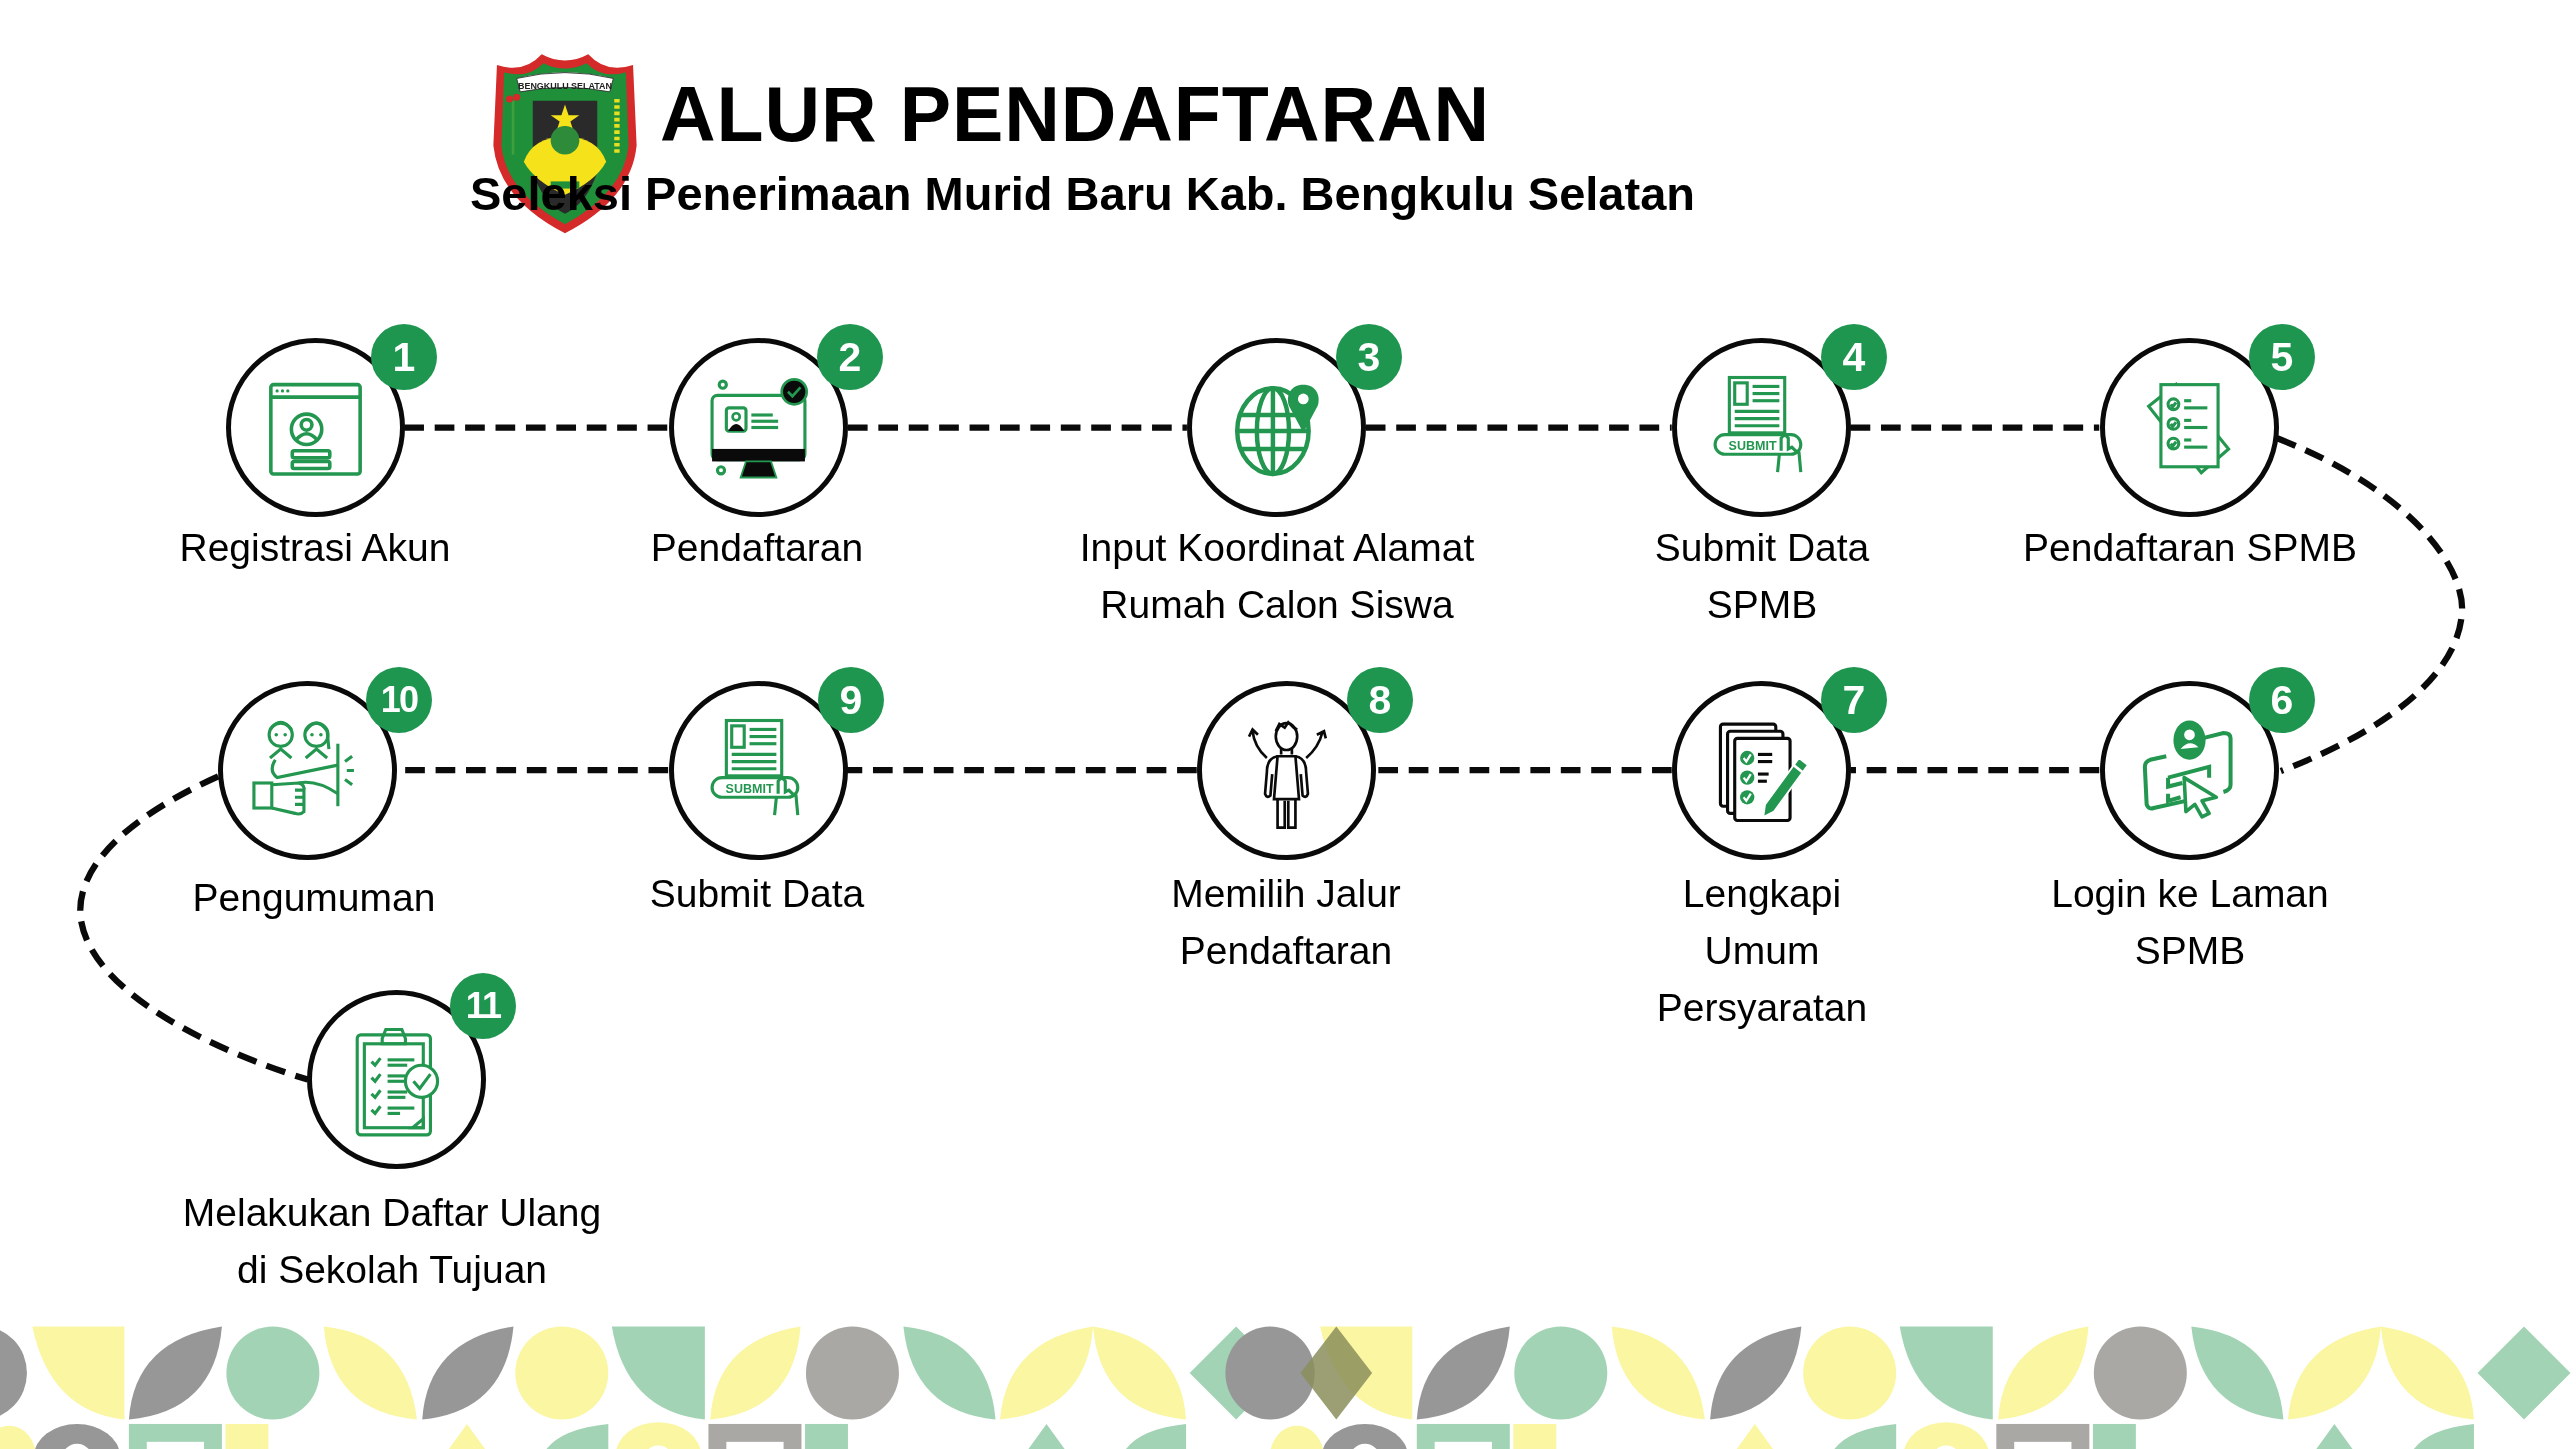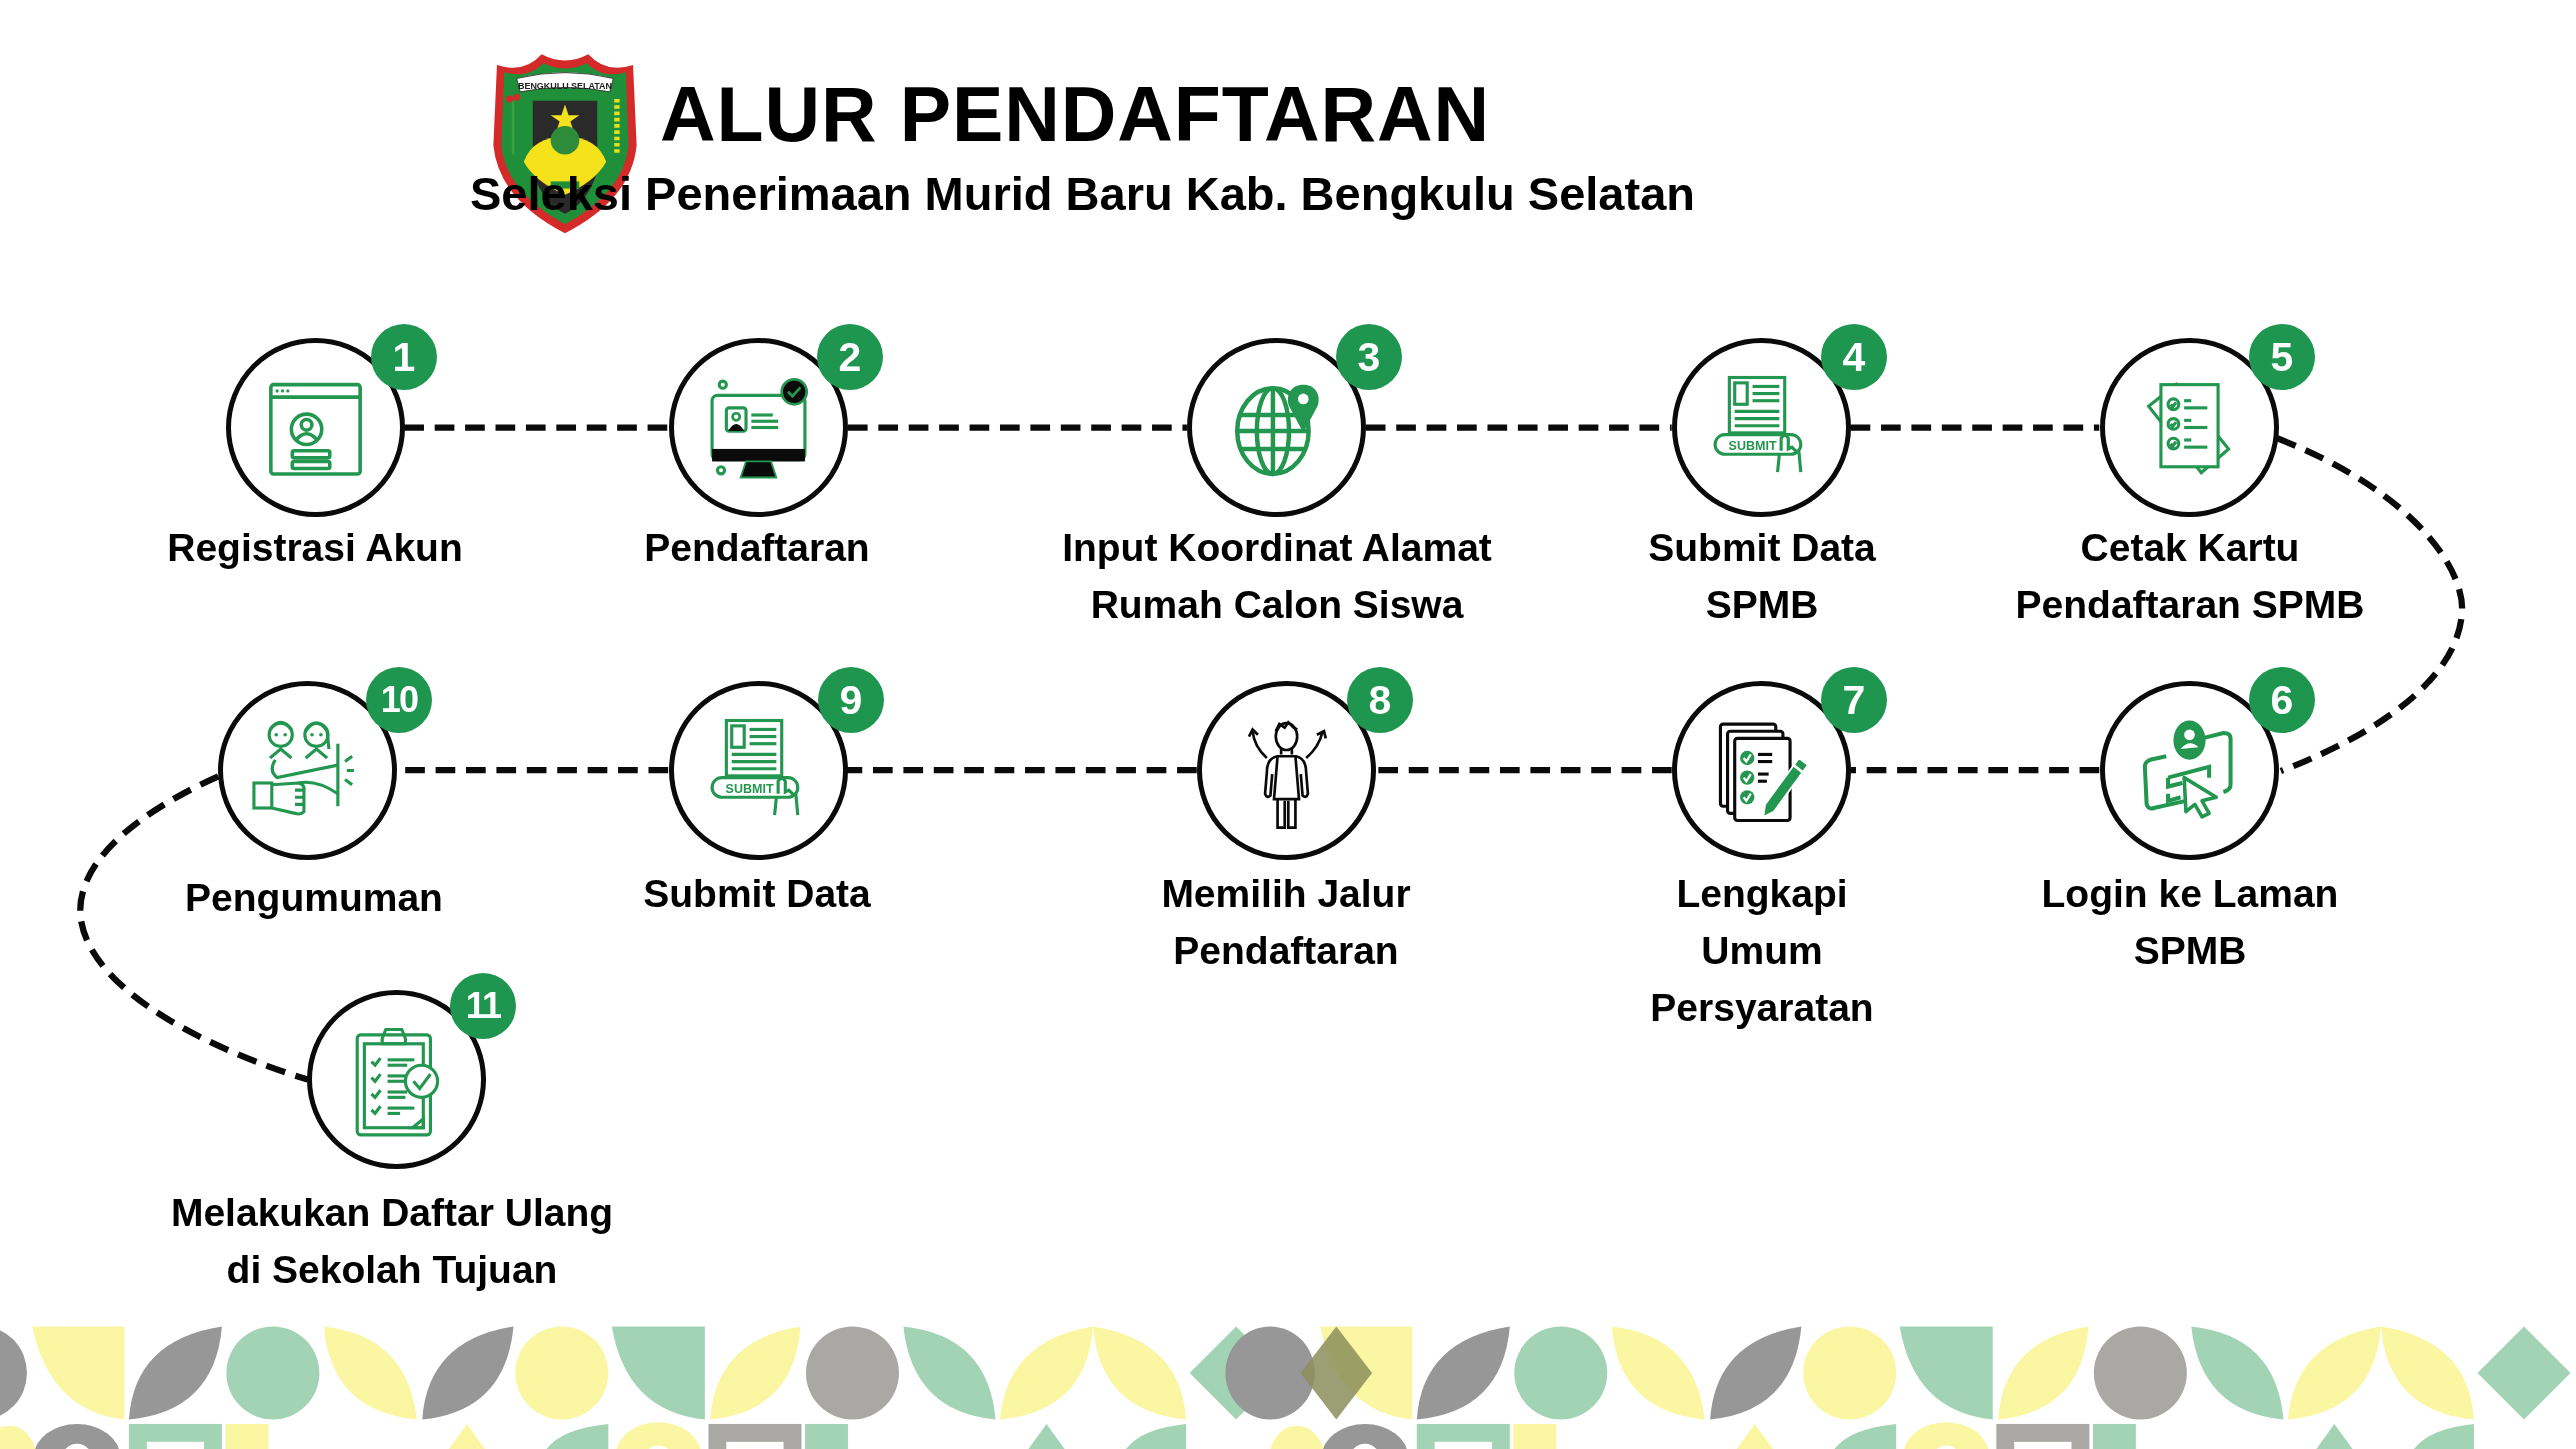--- a/index.html
+++ b/index.html
@@ -6,21 +6,21 @@
   body { width: 2576px; height: 1449px; position: relative; overflow: hidden; font-family: "Liberation Sans", "DejaVu Sans", sans-serif; color: #000; }
   #connectors { position: absolute; left: 0; top: 0; width: 2576px; height: 1449px; }
   .header-title { position: absolute; left: 0; width: 2141px; top: 70px; text-align: center; padding-left: 9px; box-sizing: border-box; font-weight: 700; font-size: 77px; letter-spacing: 0.9px; line-height: 89px; }
   .header-title span { display: inline-block; transform: translateX(0px); }
   .header-sub { position: absolute; left: 0; width: 2156px; top: 165px; text-align: center; font-weight: 700; font-size: 47px; line-height: 57px; padding-left: 9px; box-sizing: border-box; }
   .logo { position: absolute; left: 488px; top: 47px; width: 154px; height: 190px; }
   .node { position: absolute; width: 179px; height: 179px; margin-left: -89px; margin-top: -89px; border: 5.4px solid #0a0a0a; border-radius: 50%; box-sizing: border-box; background: #fff; display: flex; align-items: center; justify-content: center; }
   .node svg { width: 125px; height: 125px; }
   .badge { position: absolute; width: 66px; height: 66px; margin-left: -33px; margin-top: -33px; border-radius: 50%; background: #1e9650; color: #fff; font-weight: 700; font-size: 41px; line-height: 66px; text-align: center; font-family: "Liberation Sans", sans-serif; }
   .badge.two { font-size: 36px; letter-spacing: -1.8px; }
-  .label { position: absolute; width: 572px; margin-left: -286px; text-align: center; font-weight: 700; font-size: 39px; line-height: 57px; white-space: nowrap; }
+  .label { position: absolute; width: 572px; margin-left: -286px; text-align: center; font-weight: 400; font-size: 39px; line-height: 57px; white-space: nowrap; }
   .footer { position: absolute; left: 0; top: 1322px; width: 2576px; height: 127px; overflow: hidden; }
   .footer svg { position: absolute; left: 0; top: 0; }
 </style>
 </head>
 <body>
 
 <svg id="connectors" viewBox="0 0 2880 1620">
   <g fill="none" stroke="#0a0a0a" stroke-width="7" stroke-dasharray="22 12">
     <line x1="452" y1="478" x2="748" y2="478"></line>
     <line x1="948" y1="478" x2="1327" y2="478"></line>
@@ -265,21 +265,20 @@
   <div>SPMB</div>
 </div>
 
 <div class="node" style="left:2189px;top:427px">
   <svg viewBox="0 0 140 140" width="125" height="125">
       <use href="#ic-checklist-docs"></use>
     </svg>
 </div>
 <div class="badge" style="left:2282px;top:357px">5</div>
 <div class="label" style="left:2190px;top:519px">
-  <div>Cetak Kartu</div>
   <div>Pendaftaran SPMB</div>
 </div>
 
 <div class="node" style="left:2189px;top:770px">
   <svg viewBox="0 0 140 140" width="125" height="125">
       <use href="#ic-login"></use>
     </svg>
 </div>
 <div class="badge" style="left:2282px;top:700px">6</div>
 <div class="label" style="left:2190px;top:865px">

